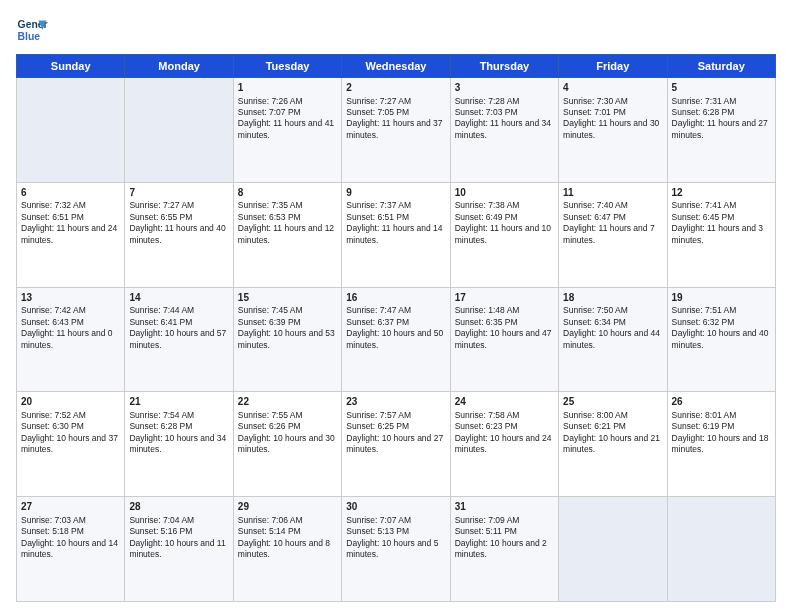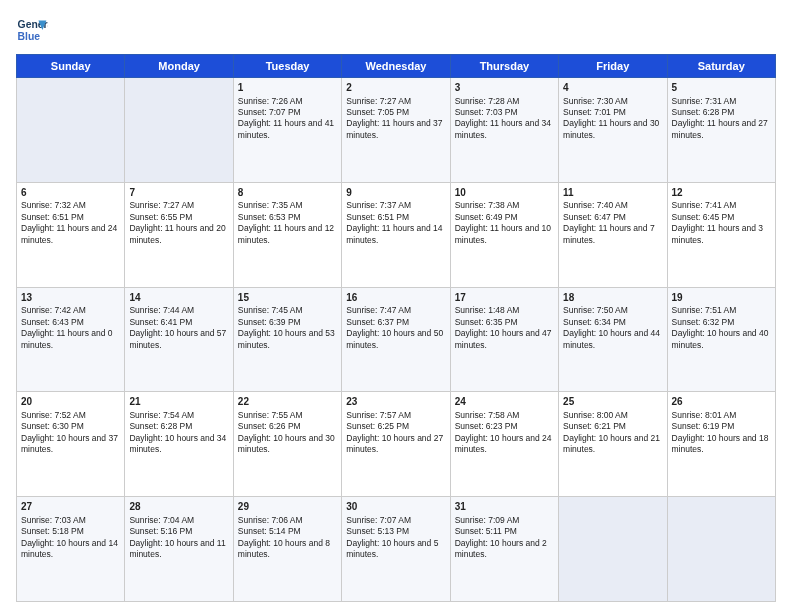--- a/index.html
+++ b/index.html
@@ -132,21 +132,21 @@
           <td class="cell-empty"></td>
           <td class="cell-empty"></td>
           <td><span class="day-num">1</span><span>Sunrise: 7:26 AM</span><br><span>Sunset: 7:07 PM</span><br><span>Daylight: 11 hours and 41 minutes.</span></td>
           <td><span class="day-num">2</span><span>Sunrise: 7:27 AM</span><br><span>Sunset: 7:05 PM</span><br><span>Daylight: 11 hours and 37 minutes.</span></td>
           <td><span class="day-num">3</span><span>Sunrise: 7:28 AM</span><br><span>Sunset: 7:03 PM</span><br><span>Daylight: 11 hours and 34 minutes.</span></td>
           <td><span class="day-num">4</span><span>Sunrise: 7:30 AM</span><br><span>Sunset: 7:01 PM</span><br><span>Daylight: 11 hours and 30 minutes.</span></td>
           <td><span class="day-num">5</span><span>Sunrise: 7:31 AM</span><br><span>Sunset: 6:28 PM</span><br><span>Daylight: 11 hours and 27 minutes.</span></td>
         </tr>
         <tr>
           <td><span class="day-num">6</span><span>Sunrise: 7:32 AM</span><br><span>Sunset: 6:51 PM</span><br><span>Daylight: 11 hours and 24 minutes.</span></td>
-          <td><span class="day-num">7</span><span>Sunrise: 7:27 AM</span><br><span>Sunset: 6:55 PM</span><br><span>Daylight: 11 hours and 20 minutes.</span></td>
+          <td><span class="day-num">7</span><span>Sunrise: 7:27 AM</span><br><span>Sunset: 6:55 PM</span><br><span>Daylight: 11 hours and 40 minutes.</span></td>
           <td><span class="day-num">8</span><span>Sunrise: 7:35 AM</span><br><span>Sunset: 6:53 PM</span><br><span>Daylight: 11 hours and 12 minutes.</span></td>
           <td><span class="day-num">9</span><span>Sunrise: 7:37 AM</span><br><span>Sunset: 6:51 PM</span><br><span>Daylight: 11 hours and 14 minutes.</span></td>
           <td><span class="day-num">10</span><span>Sunrise: 7:38 AM</span><br><span>Sunset: 6:49 PM</span><br><span>Daylight: 11 hours and 10 minutes.</span></td>
           <td><span class="day-num">11</span><span>Sunrise: 7:40 AM</span><br><span>Sunset: 6:47 PM</span><br><span>Daylight: 11 hours and 7 minutes.</span></td>
           <td><span class="day-num">12</span><span>Sunrise: 7:41 AM</span><br><span>Sunset: 6:45 PM</span><br><span>Daylight: 11 hours and 3 minutes.</span></td>
         </tr>
         <tr>
           <td><span class="day-num">13</span><span>Sunrise: 7:42 AM</span><br><span>Sunset: 6:43 PM</span><br><span>Daylight: 11 hours and 0 minutes.</span></td>
           <td><span class="day-num">14</span><span>Sunrise: 7:44 AM</span><br><span>Sunset: 6:41 PM</span><br><span>Daylight: 10 hours and 57 minutes.</span></td>
           <td><span class="day-num">15</span><span>Sunrise: 7:45 AM</span><br><span>Sunset: 6:39 PM</span><br><span>Daylight: 10 hours and 53 minutes.</span></td>

